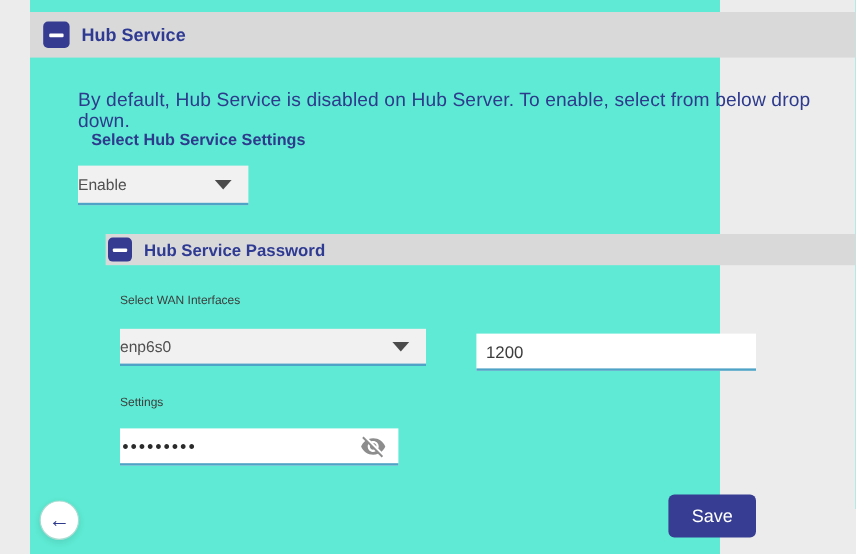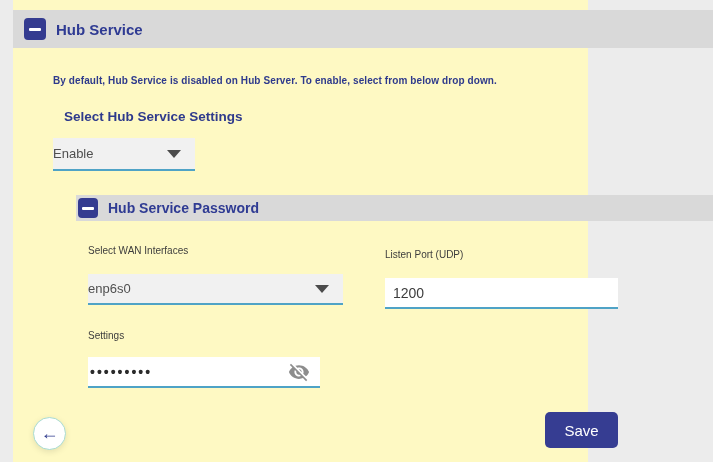--- a/index.html
+++ b/index.html
@@ -3,22 +3,22 @@
 <meta charset="utf-8">
 <style>
   html,body{margin:0;padding:0;}
   body{
     width:713px;height:462px;position:relative;overflow:hidden;
     background:#ececec;
     font-family:"Liberation Sans",sans-serif;
     -webkit-font-smoothing:antialiased;
   }
   .card{
-    position:absolute;left:13px;top:0;width:575px;height:462px;
-    background:#fef9c3;
+    position:absolute;left:25px;top:0;width:575px;height:462px;
+    background:#5eead4;
   }
   
   .hdr{
     position:absolute;background:#d9d9d9;display:flex;align-items:center;
   }
   .hdr-1{left:0;top:10px;width:700px;height:38px;}
   .hdr-2{left:63px;top:195px;width:637px;height:26px;}
   .collapse-btn{
     background:#343b90;border-radius:4px;position:relative;flex:0 0 auto;
     cursor:pointer;
@@ -30,21 +30,21 @@
   .hdr-1 .collapse-btn{width:22px;height:22px;margin-left:11px;}
   .hdr-2 .collapse-btn{width:20px;height:20px;margin-left:2px;}
   .hdr-title{
     color:#2f3b93;font-weight:bold;margin-left:10px;white-space:nowrap;
   }
   .hdr-1 .hdr-title{font-size:15px;}
   .hdr-2 .hdr-title{font-size:14px;}
   
   .desc{
     position:absolute;left:40px;top:75px;width:640px;
-    color:#2e3a8c;font-size:10px;font-weight:bold;letter-spacing:.1px;
+    color:#2e3a8c;font-size:16px;font-weight:normal;letter-spacing:.1px;
   }
   .lbl-accent{
     position:absolute;color:#2e3a8c;font-size:13.5px;font-weight:bold;margin-left:11px;
   }
   .lbl{
     position:absolute;color:#3d3d3d;font-size:10px;
   }
   
   .field{
     position:absolute;border-bottom:2px solid #4fa3c6;box-sizing:content-box;
@@ -116,21 +116,20 @@
     <div class="hdr-title">Hub Service Password</div>
   </div>
 
   <div class="lbl" style="left:75px;top:245px;">Select WAN Interfaces</div>
 
   <div class="field dd" style="left:75px;top:274px;width:255px;height:29px;">
     <span class="dd-value">enp6s0</span>
     <span class="dd-arrow"></span>
   </div>
 
-  <div class="lbl" style="left:372px;top:249px;">Listen Port (UDP)</div>
 
   <div class="field" style="left:372px;top:278px;width:233px;height:29px;background:#ffffff;">
     <input class="txt-input" type="text" value="1200" style="">
   </div>
 
   <div class="lbl" style="left:75px;top:330px;">Settings</div>
 
   <div class="field" style="left:75px;top:357px;width:232px;height:29px;background:#ffffff;">
     <input class="pwd-input" type="text" value="•••••••••" style="">
     <button class="eye-btn">

